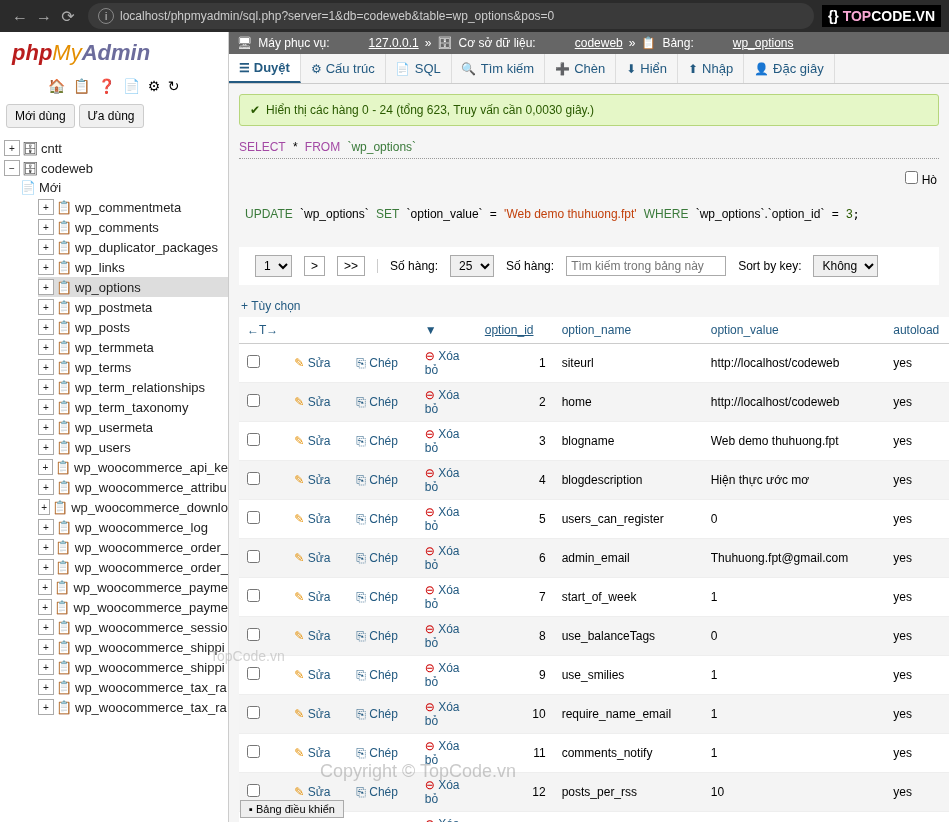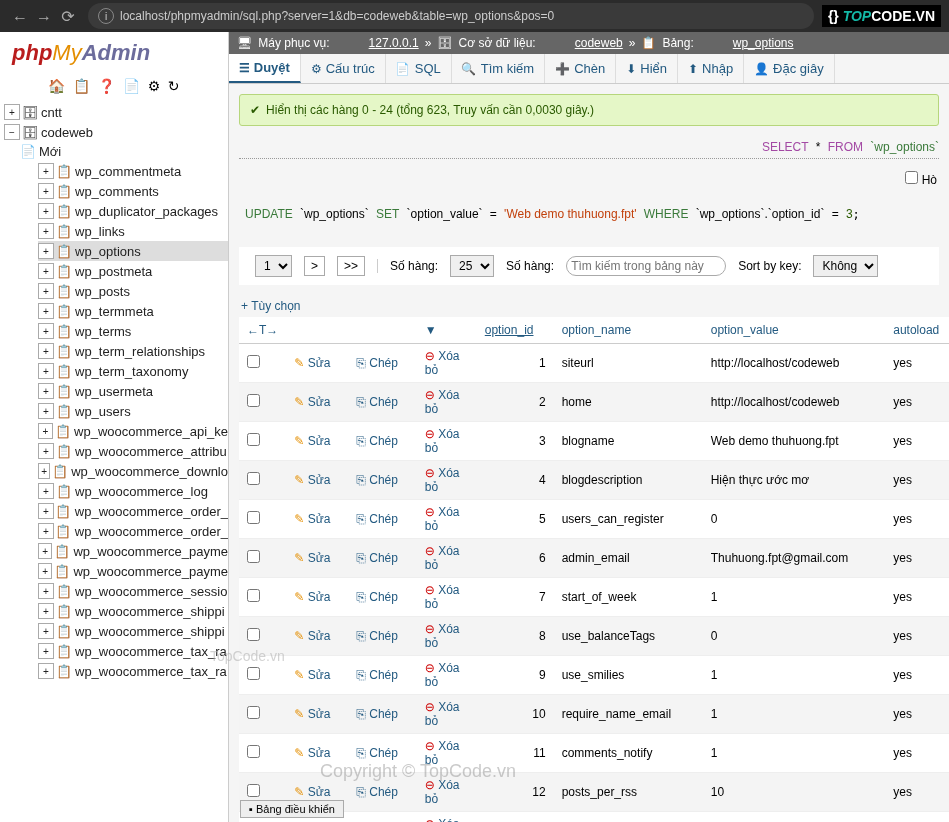--- a/index.html
+++ b/index.html
@@ -2,21 +2,21 @@
 <html><head>
 <meta charset="utf-8">
 <style>
 * { box-sizing: border-box; margin: 0; padding: 0; font-family: Arial, sans-serif; }
 body { font-size: 12px; background: #fff; width: 949px; height: 822px; overflow: hidden; }
 .browser-bar { background: #2b2b2b; height: 32px; display: flex; align-items: center; padding: 0 8px; color: #ccc; }
 .browser-bar .nav-btn { width: 24px; height: 24px; display: flex; align-items: center; justify-content: center; color: #aaa; cursor: pointer; font-size: 16px; }
 .browser-bar .url-box { flex: 1; background: #3a3a3a; border-radius: 14px; height: 26px; display: flex; align-items: center; padding: 0 10px; margin: 0 8px; }
 .browser-bar .url-box .info { width: 16px; height: 16px; border: 1px solid #888; border-radius: 50%; display: flex; align-items: center; justify-content: center; font-size: 10px; margin-right: 6px; }
 .brand-badge { background: #000; color: #fff; padding: 3px 6px; display: flex; align-items: center; font-weight: bold; font-size: 14px; }
-.brand-badge .red { color: #14b8a6; font-style: italic; }
+.brand-badge .red { color: #f9a8d4; }
 .main { display: flex; height: calc(100% - 32px); }
 .sidebar { width: 229px; background: #fff; border-right: 1px solid #ccc; overflow: hidden; }
 .pma-logo { padding: 8px 12px; }
 .pma-logo .php { color: #b91c1c; font-size: 22px; font-style: italic; font-weight: bold; }
 .pma-logo .my { color: #e48e00; font-size: 22px; font-style: italic; font-weight: normal; }
 .pma-logo .admin { color: #6c6c9c; font-size: 22px; font-style: italic; font-weight: bold; margin-top: 8px; }
 .sidebar-icons { text-align: center; padding: 4px 0; }
 .sidebar-icons span { margin: 0 2px; font-size: 14px; cursor: pointer; }
 .sidebar-buttons { display: flex; gap: 4px; padding: 6px; }
 .sidebar-buttons button { background: #f0f0f0; border: 1px solid #ccc; border-radius: 3px; padding: 4px 8px; font-size: 12px; cursor: pointer; }
@@ -29,21 +29,21 @@
 .tree .sub .tree-item { padding-left: 0; }
 .tree .sub2 { padding-left: 18px; }
 .content { flex: 1; display: flex; flex-direction: column; background: #f5f5f5; overflow: hidden; }
 .breadcrumb { background: #666; color: #fff; padding: 4px 8px; font-size: 12px; display: flex; align-items: center; gap: 6px; }
 .breadcrumb a { color: #fff; text-decoration: underline; margin-left: 33px; }
 .tabs { background: #f5f5f5; display: flex; border-bottom: 1px solid #ccc; }
 .tabs .tab { padding: 6px 10px; display: flex; align-items: center; gap: 4px; border-right: 1px solid #ddd; cursor: pointer; font-size: 13px; color: #235a81; }
 .tabs .tab.active { background: #fff; border-bottom: 2px solid #235a81; font-weight: bold; }
 .tabs .tab .ico { font-size: 12px; }
 .success-box { background: #e5f7c7; border: 1px solid #b6d67c; margin: 10px; padding: 8px 10px; border-radius: 3px; color: #2a5a00; display: flex; align-items: center; gap: 6px; }
-.sql-box { margin: 0 10px 8px; padding: 4px 0; font-family: monospace; font-size: 12px; border-bottom: 1px dotted #999; text-align: right; }
+.sql-box { margin: 0 10px 8px; padding: 4px 0; font-family: monospace; font-size: 12px; border-bottom: 1px dotted #999; }
 .sql-box .kw { color: #a349a4; }
 .sql-box .tbl { color: #3a7a3a; }
 .chk-row { text-align: right; padding: 4px 12px; }
 .update-box { margin: 10px; padding: 6px; font-family: monospace; font-size: 12px; }
 .update-box .kw { color: #3a7a3a; }
 .update-box .str { color: #c2410c; }
 .update-box .num { color: #2a5a00; }
 .pagination { display: flex; align-items: center; gap: 12px; padding: 8px 16px; background: #fff; margin: 10px; }
 .pagination select, .pagination input { border: 1px solid #aaa; padding: 2px 4px; font-size: 12px; }
 .pagination .pg-btn { border: 1px solid #aaa; padding: 2px 6px; cursor: pointer; background: #fff; }
@@ -85,20 +85,24 @@
       <span class="php">php</span><span class="my">My</span><span class="admin">Admin</span>
     </div>
     <div class="sidebar-icons">
       <span>🏠</span>
       <span>📋</span>
       <span>❓</span>
       <span>📄</span>
       <span>⚙</span>
       <span>↻</span>
     </div>
+    <div class="sidebar-buttons">
+      <button>Mới dùng</button>
+      <button>Ưa dùng</button>
+    </div>
     <div class="tree">
       <div class="tree-item">
           <span class="toggle">+</span>
           <span class="ico">🗄</span>
           <span>cntt</span>
         </div>
       <div class="tree-item">
           <span class="toggle">−</span>
           <span class="ico">🗄</span>
           <span>codeweb</span>
@@ -307,21 +311,21 @@
       <span class="kw">UPDATE</span> <span>`wp_options`</span> <span class="kw">SET</span> <span>`option_value`</span> <span>=</span> <span class="str">'Web demo thuhuong.fpt'</span> <span class="kw">WHERE</span> <span>`wp_options`.`option_id`</span> <span>=</span> <span class="num">3</span>;
     </div>
 
     <div class="pagination">
       <select><option>1</option></select>
       <span class="pg-btn">&gt;</span>
       <span class="pg-btn">&gt;&gt;</span>
       <span style="border-left:1px solid #ccc;padding-left:12px">Số hàng:</span>
       <select><option>25</option></select>
       <span>Số hàng:</span>
-      <input type="text" style="width: 160px; border-radius: 10px;" placeholder="Tìm kiếm trong bảng này">
+      <input type="text" style="width: 160px;" placeholder="Tìm kiếm trong bảng này">
       <span>Sort by key:</span>
       <select><option>Không</option></select>
     </div>
 
     <div class="options-link">+ Tùy chọn</div>
 
     <table class="data-table">
       <thead>
           <tr>
         <th style="width:20px">←T→</th>

